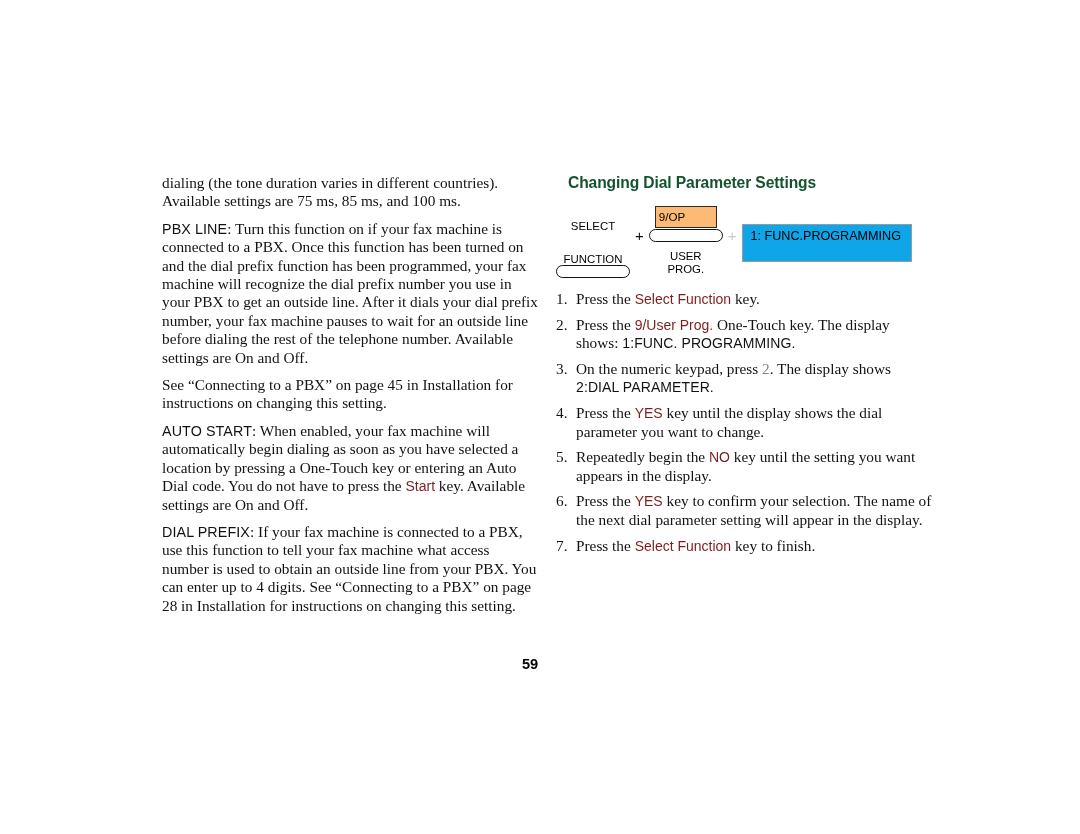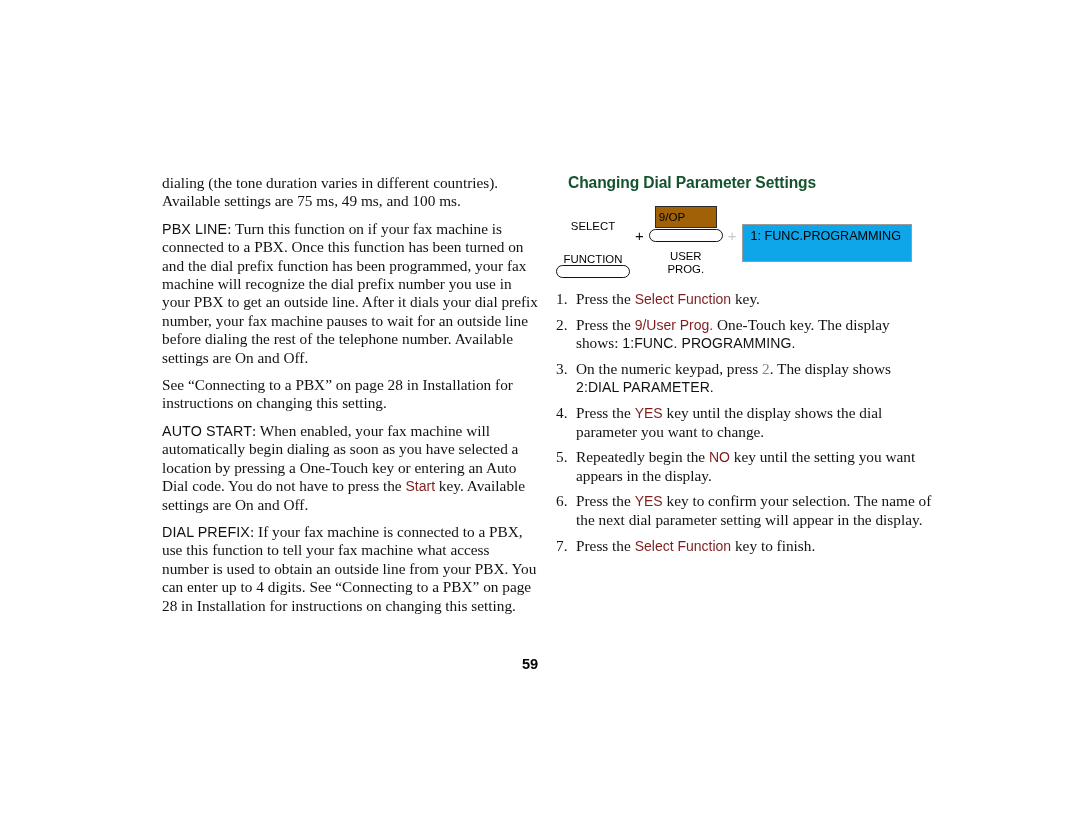--- a/index.html
+++ b/index.html
@@ -110,21 +110,21 @@
     background: #ffffff;
     box-sizing: border-box;
   }
 
   
   .opbox {
     width: 62px;
     height: 22px;
     border: 1.1px solid #2a2a2a;
     box-sizing: border-box;
-    background: #a16207;
+    background: #fdba74;
     font-family: "Liberation Sans", sans-serif;
     font-size: 11.6px;
     line-height: 20px;
     padding-left: 3px;
     text-align: left;
     margin-bottom: 1px;
   }
 
   .kd-plus {
     font-family: "Liberation Sans", sans-serif;
@@ -206,29 +206,29 @@
   }
 </style>
 </head>
 <body>
 
 <div class="page">
 
   <div class="col-left">
 
     <p class="para">
-      <span>dialing (the tone duration varies in different countries). Available settings are 75 ms, 49 ms, and 100 ms.</span>
+      <span>dialing (the tone duration varies in different countries). Available settings are 75 ms, 85 ms, and 100 ms.</span>
     </p>
 
     <p class="para">
       <span class="sans">PBX LINE</span><span>: Turn this function on if your fax machine is connected to a PBX. Once this function has been turned on and the dial prefix function has been programmed, your fax machine will recognize the dial prefix number you use in your PBX to get an outside line. After it dials your dial prefix number, your fax machine pauses to wait for an outside line before dialing the rest of the telephone number. Available settings are On and Off.</span>
     </p>
 
     <p class="para">
-      <span>See “Connecting to a PBX” on page 28 in Installation for instructions on changing this setting.</span>
+      <span>See “Connecting to a PBX” on page 45 in Installation for instructions on changing this setting.</span>
     </p>
 
     <p class="para">
       <span class="sans">AUTO START</span><span>: When enabled, your fax machine will automatically begin dialing as soon as you have selected a location by pressing a One-Touch key or entering an Auto Dial code. You do not have to press the </span><span class="keyname">Start</span><span> key. Available settings are On and Off.</span>
     </p>
 
     <p class="para">
       <span class="sans">DIAL PREFIX</span><span>: If your fax machine is connected to a PBX, use this function to tell your fax machine what access number is used to obtain an outside line from your PBX. You can enter up to 4 digits. See “Connecting to a PBX” on page 28 in Installation for instructions on changing this setting.</span>
     </p>
 

